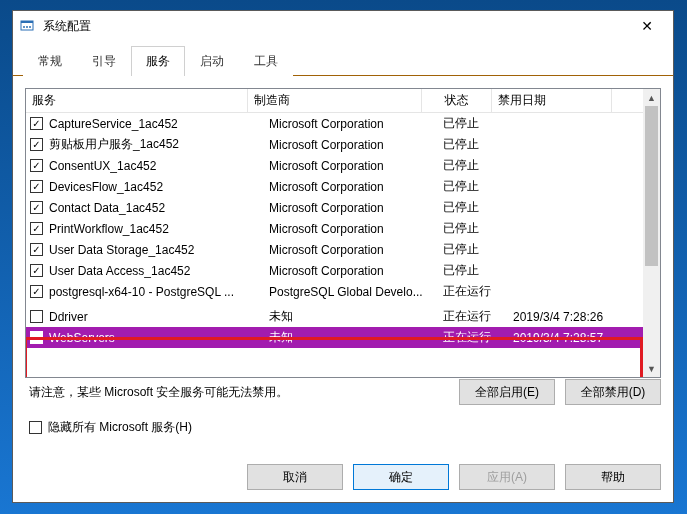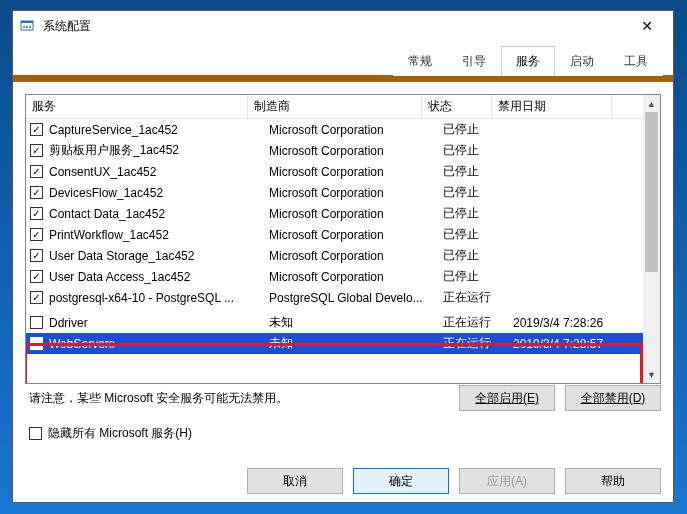--- a/index.html
+++ b/index.html
@@ -39,23 +39,22 @@
   .titlebar-title { flex: 1; font-size: 12px; color: #000; }
   .titlebar-close {
     width: 40px; height: 26px;
     display: flex; align-items: center; justify-content: center;
     font-size: 14px; color: #000;
   }
 
   .tabstrip {
     display: flex;
     padding: 4px 10px 0 10px;
-    border-bottom: 7px solid #a16207;
+    border-bottom: 1px solid #a16207;
     gap: 0;
-    justify-content: flex-end;
   }
   .tab {
     padding: 6px 14px 6px 14px;
     font-size: 12px;
     color: #000;
     border: 1px solid transparent;
     border-bottom: none;
     position: relative;
     top: 1px;
     background: #fff;
@@ -93,21 +92,21 @@
   .list-header .col {
     padding: 0 6px;
     border-right: 1px solid #e5e5e5;
     height: 100%;
     display: flex;
     align-items: center;
     color: #000;
   }
   .col-svc  { width: 222px; }
   .col-mfr  { width: 174px; }
-  .col-stat { width: 70px; }
+  .col-stat { width: 70px; justify-content: center; }
   .col-date { width: 120px; }
   .list-body {
     flex: 1;
     overflow-y: auto;
     position: relative;
   }
   .row {
     display: flex;
     height: 21px;
     align-items: center;
@@ -120,21 +119,21 @@
     align-items: center; justify-content: center;
     background: #fff; flex-shrink: 0;
     font-size: 10px; line-height: 1; color: #000;
   }
   .row .cell { overflow: hidden; white-space: nowrap; text-overflow: ellipsis; padding-right: 6px; }
   .row .cell.svc  { width: 200px; }
   .row .cell.mfr  { width: 174px; margin-left: 20px; }
   .row .cell.stat { width: 70px; }
   .row .cell.date { width: 120px; }
   .row.selected {
-    background: #1d4ed8;
+    background: #a21caf;
     color: #fff;
   }
   .row.selected .chk { border-color: #fff; background: #fff; color: #000; }
 
   .scrollbar {
     position: absolute; right: 0; top: 0; width: 17px; bottom: 0;
     background: #f0f0f0;
     display: flex; flex-direction: column;
   }
   .sb-btn { height: 17px; background: #f0f0f0; border: 0; display: flex; align-items: center; justify-content: center; font-size: 9px; color: #555; }
@@ -329,21 +328,21 @@
           <div class="sb-thumb"></div>
         </div>
         <div class="sb-btn">
             <span>▼</span>
           </div>
       </div>
     </div>
 
     <div class="note">
       <span class="note-text">请注意，某些 Microsoft 安全服务可能无法禁用。</span>
-      <div style="display:flex; gap:10px;text-decoration:underline;">
+      <div style="display:flex; gap:10px;">
         <button class="note-btn">全部启用(E)</button>
         <button class="note-btn">全部禁用(D)</button>
       </div>
     </div>
 
     <div class="hide-ms">
       <span class="chk"></span>
       <span>隐藏所有 Microsoft 服务(H)</span>
     </div>
   </div>

